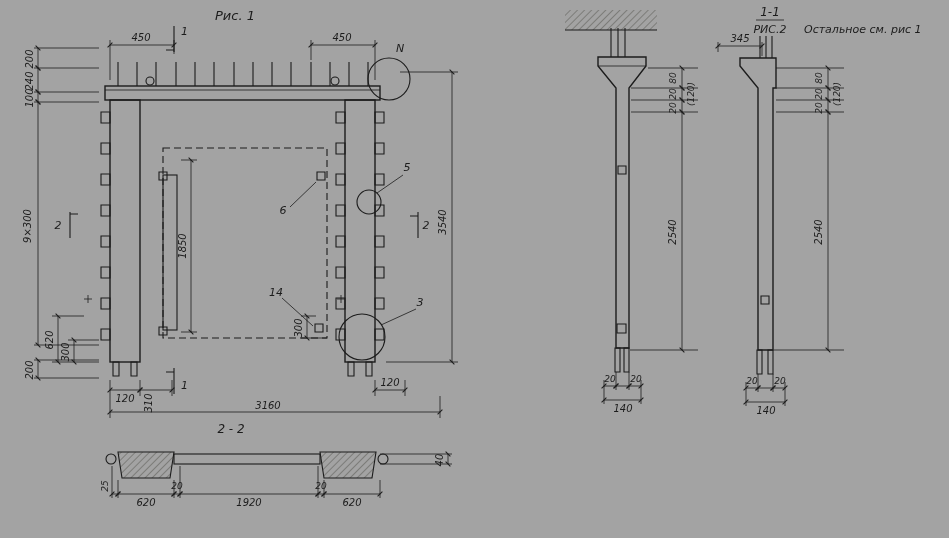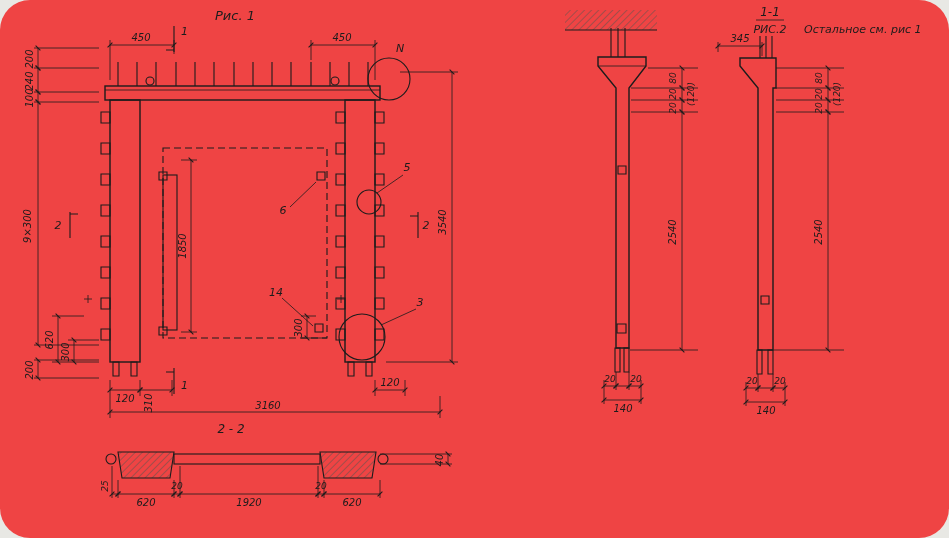--- a/index.html
+++ b/index.html
@@ -1,19 +1,18 @@
 <!DOCTYPE html>
 <html><head>
 <meta charset="utf-8">
 <style>
   html,body{margin:0;padding:0;background:#e8e8e4;}
   .sheet{
-    width:949px;height:538px;background:#ef4444;position:relative;overflow:hidden;
+    width:949px;height:538px;background:#a3a3a3;position:relative;overflow:hidden;
     font-family:"DejaVu Sans",sans-serif;
-    border-radius:30px;
   }
   svg{display:block;}
   .outline{fill:none;stroke:#1c1c1c;stroke-width:1.4;stroke-linejoin:miter;}
   .med{fill:none;stroke:#1c1c1c;stroke-width:1.1;}
   .thin{fill:none;stroke:#1c1c1c;stroke-width:0.8;}
   .dash{stroke-dasharray:7 4;}
   .hatched{fill:url(#hatch);stroke:#1c1c1c;stroke-width:1.1;}
   text{font-family:"DejaVu Sans",sans-serif;font-style:italic;font-size:10px;fill:#1c1c1c;}
   .t13{font-size:13px;}
   .t12{font-size:12px;}

